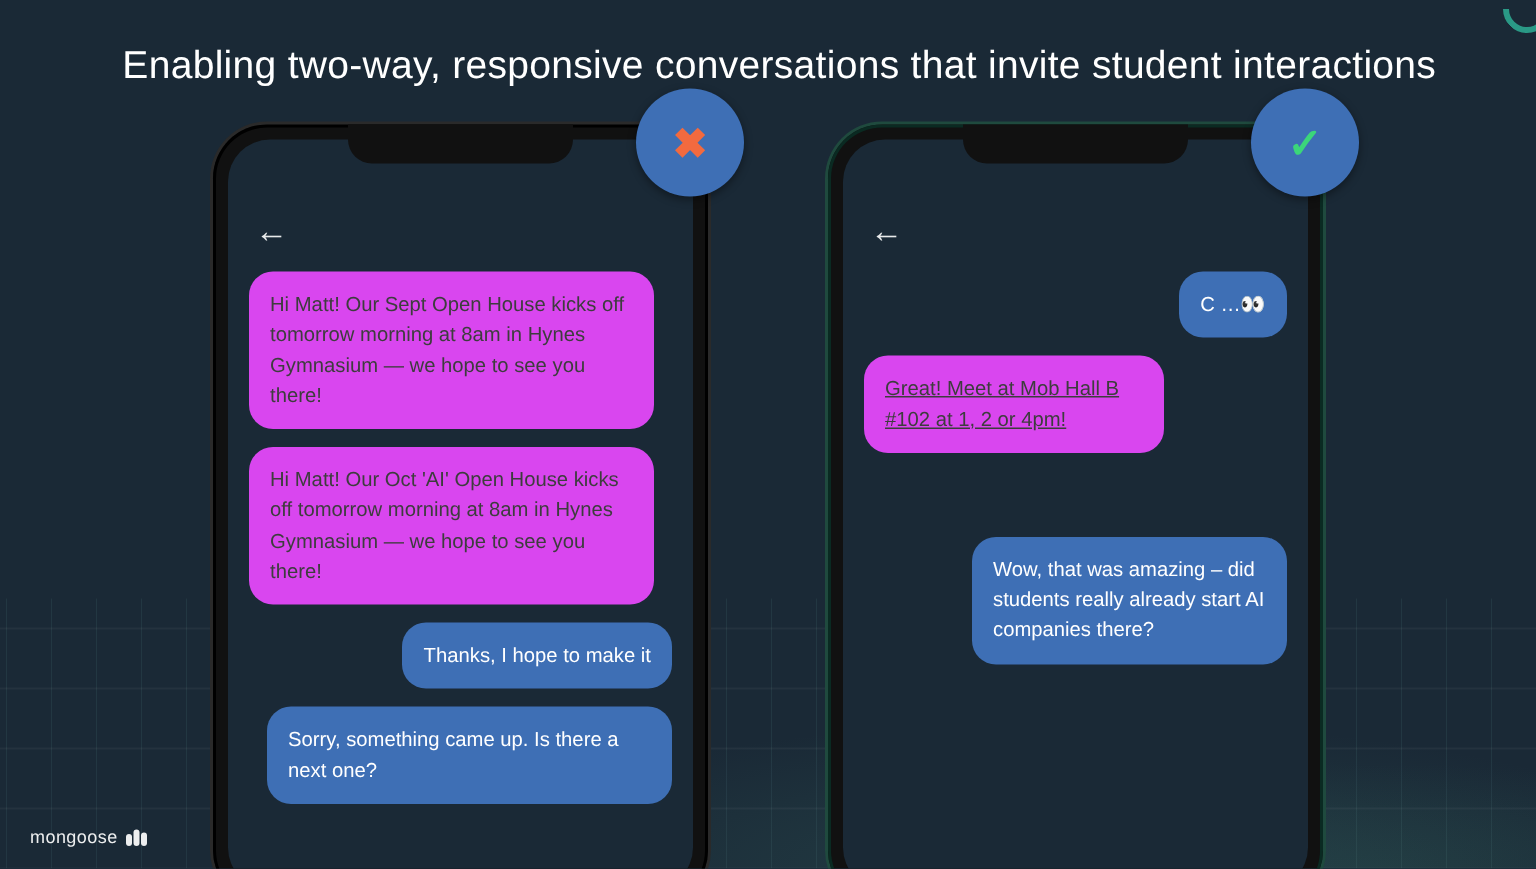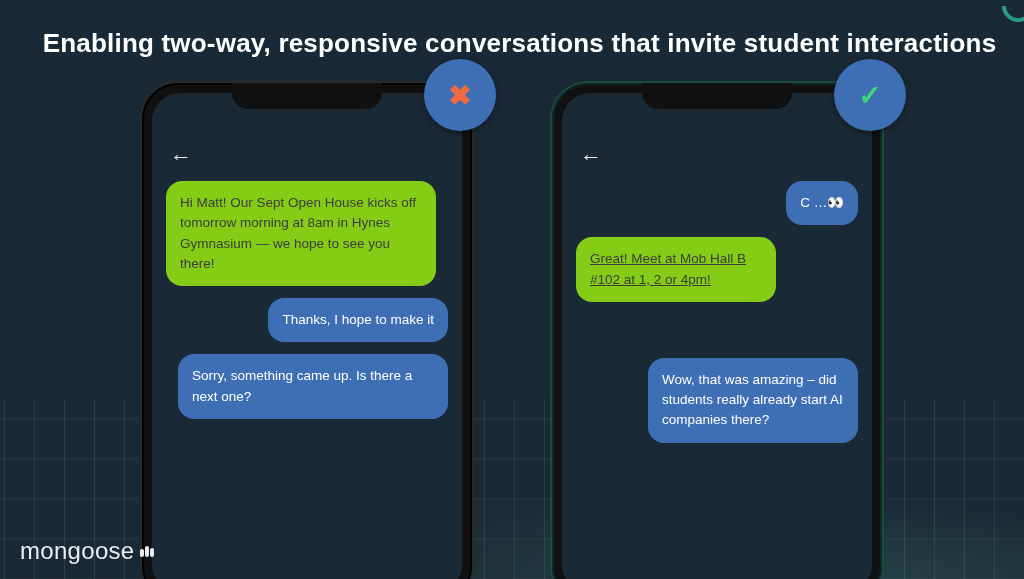--- a/index.html
+++ b/index.html
@@ -28,21 +28,21 @@
     left:0; right:0; bottom:0; top:0;
     background:
       linear-gradient(transparent 48%, rgba(255,255,255,0.04) 49%, rgba(255,255,255,0.04) 51%, transparent 52%) 0 0/1024px 40px,
       linear-gradient(90deg, transparent 0, transparent 24px, rgba(120,200,180,0.12) 24.5px, transparent 25px) 400px 0/30px 100%;
     opacity:0.6;
     pointer-events:none;
   }
   .headline {
     color: #fff;
     font-size: 26px;
-    font-weight: 700;
+    font-weight: 400;
     text-align: center;
     padding-top: 28px;
     letter-spacing: 0.2px;
     padding-left: 15px;
   }
   .phones {
     display:flex;
     justify-content:center;
     gap: 80px;
     margin-top: 24px;
@@ -91,21 +91,21 @@
   .bubble {
     max-width: 270px;
     padding: 12px 14px;
     border-radius: 16px;
     font-size: 13.5px;
     line-height: 1.5;
     color:#333;
     white-space: pre-line;
   }
   .bubble.incoming {
-    background:#84cc16;
+    background:#d946ef;
     align-self:flex-start;
     color:#3d3d3d;
   }
   .bubble.outgoing {
     background:#3e6fb5;
     align-self:flex-end;
     color:#fff;
   }
   .badge {
     position:absolute;
@@ -121,21 +121,21 @@
     z-index:5;
     box-shadow: 0 2px 6px rgba(0,0,0,0.4);
   }
   .badge.x { color:#f26a3f; font-weight:900; }
   .badge.check { color:#3bd67a; font-weight:900; }
   .logo {
     position:absolute;
     left: 20px;
     bottom: 14px;
     color: rgba(255,255,255,0.92);
-    font-size: 24px;
+    font-size: 12px;
     display:flex;
     align-items:center;
     gap:6px;
     font-weight:500;
     letter-spacing:0.3px;
   }
   .paw {
     display:inline-flex;
     gap:1px;
     align-items:flex-end;
@@ -171,20 +171,21 @@
 
   <div class="phone">
     <div class="badge x">
       <span>✖</span>
     </div>
     <div class="notch"></div>
     <div class="screen">
       <div class="back-arrow">←</div>
       <div class="messages">
         <div class="bubble incoming">Hi Matt! Our Sept Open House kicks off tomorrow morning at 8am in Hynes Gymnasium — we hope to see you there!</div>
+        <div class="bubble incoming">Hi Matt! Our Oct 'AI' Open House kicks off tomorrow morning at 8am in Hynes Gymnasium — we hope to see you there!</div>
         <div class="bubble outgoing">Thanks, I hope to make it</div>
         <div class="bubble outgoing">Sorry, something came up. Is there a next one?</div>
       </div>
     </div>
   </div>
 
   <div class="phone green-frame">
     <div class="badge check">
       <span>✓</span>
     </div>

